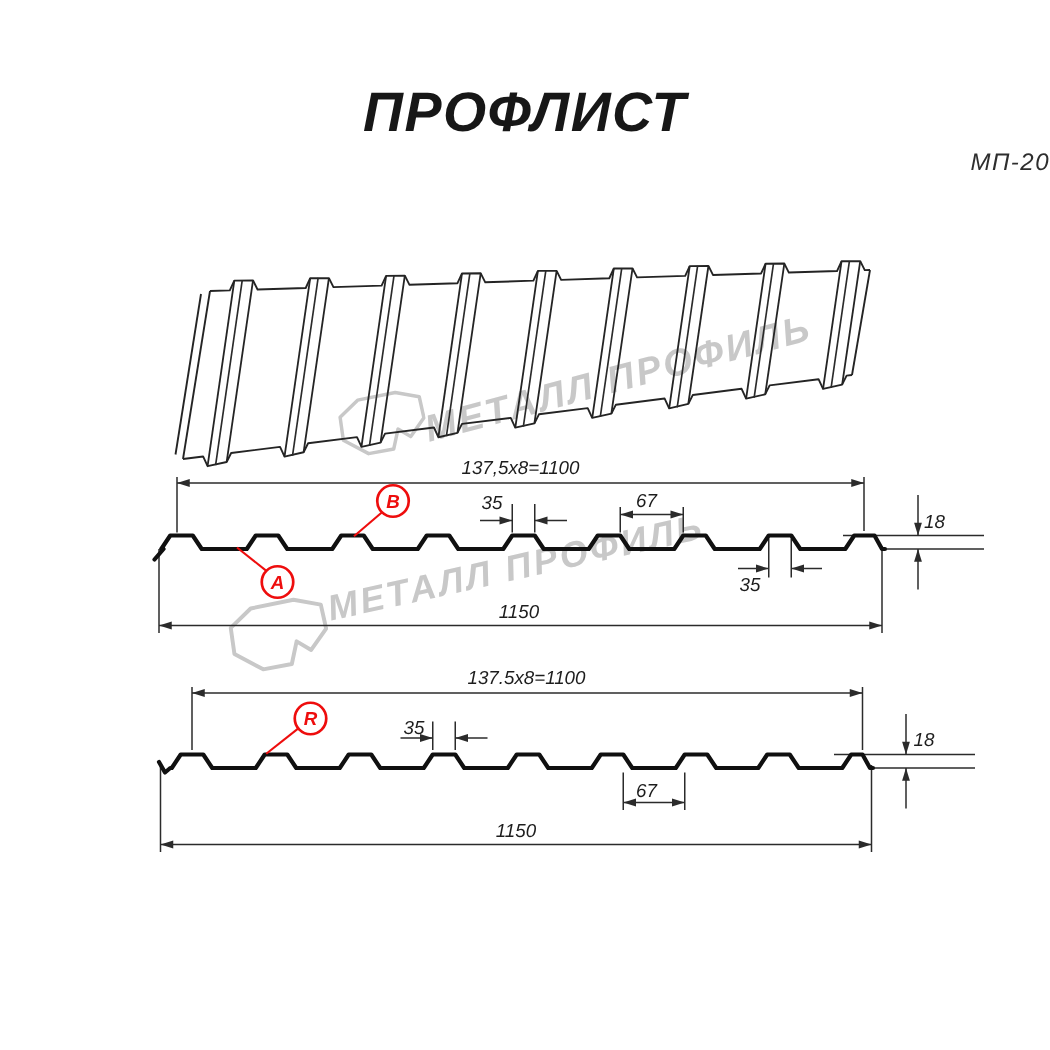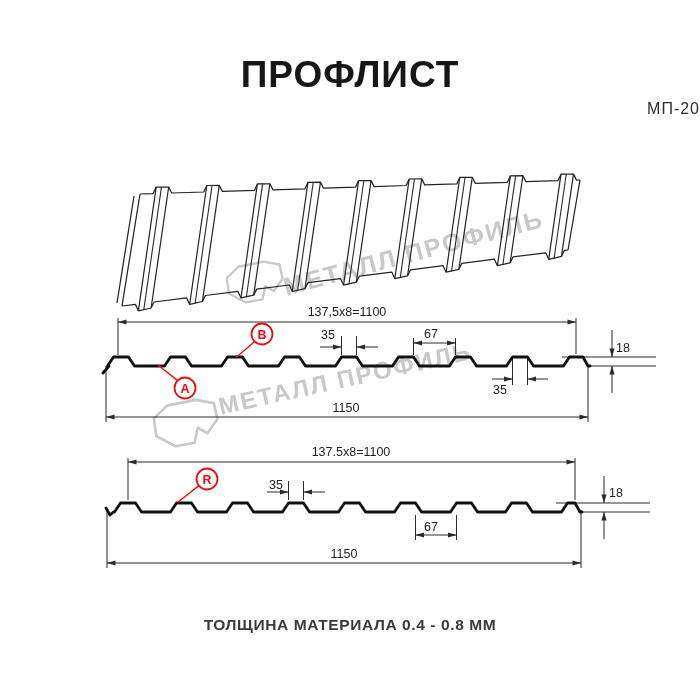--- a/index.html
+++ b/index.html
@@ -1,18 +1,18 @@
 <!DOCTYPE html>
 <html><head>
 <meta charset="utf-8">
 <style>
   html,body{margin:0;padding:0;background:#ffffff;}
   body{width:700px;height:700px;position:relative;overflow:hidden;
        font-family:"Liberation Sans",sans-serif;}
-  .page{position:absolute;inset:0;background:#fff;}
+  .page{position:absolute;inset:0;background:#fff;font-style:italic;}
 
   .title{position:absolute;left:0;right:0;top:54px;text-align:center;
          font-size:37px;font-weight:800;letter-spacing:1px;color:#171717;z-index:3;}
   .subtitle{position:absolute;left:0;right:0;top:100px;text-align:right;
             font-size:16px;font-weight:500;letter-spacing:1px;color:#2e2e2e;z-index:3;}
   .caption{position:absolute;left:0;right:0;top:616px;text-align:center;
            font-size:15.5px;font-weight:600;letter-spacing:.6px;color:#3a3a3a;z-index:3;}
 
   .wm{position:absolute;color:#c8c8c8;font-weight:700;white-space:nowrap;z-index:1;}
   .wm-text{letter-spacing:2px;}
@@ -186,14 +186,13 @@
       <text class="dim" x="344" y="558">1150</text>
 
       <g>
         <line class="leader" x1="198.9" y1="485.6" x2="177.5" y2="502.5"></line>
         <circle class="ccirc" cx="207" cy="479" r="10.5"></circle>
         <text class="ctext" x="207" y="483.5">R</text>
       </g>
     </g>
   </svg>
 
-  <div class="caption">ТОЛЩИНА МАТЕРИАЛА 0.4 - 0.8 ММ</div>
 </div>
 
 </body></html>

